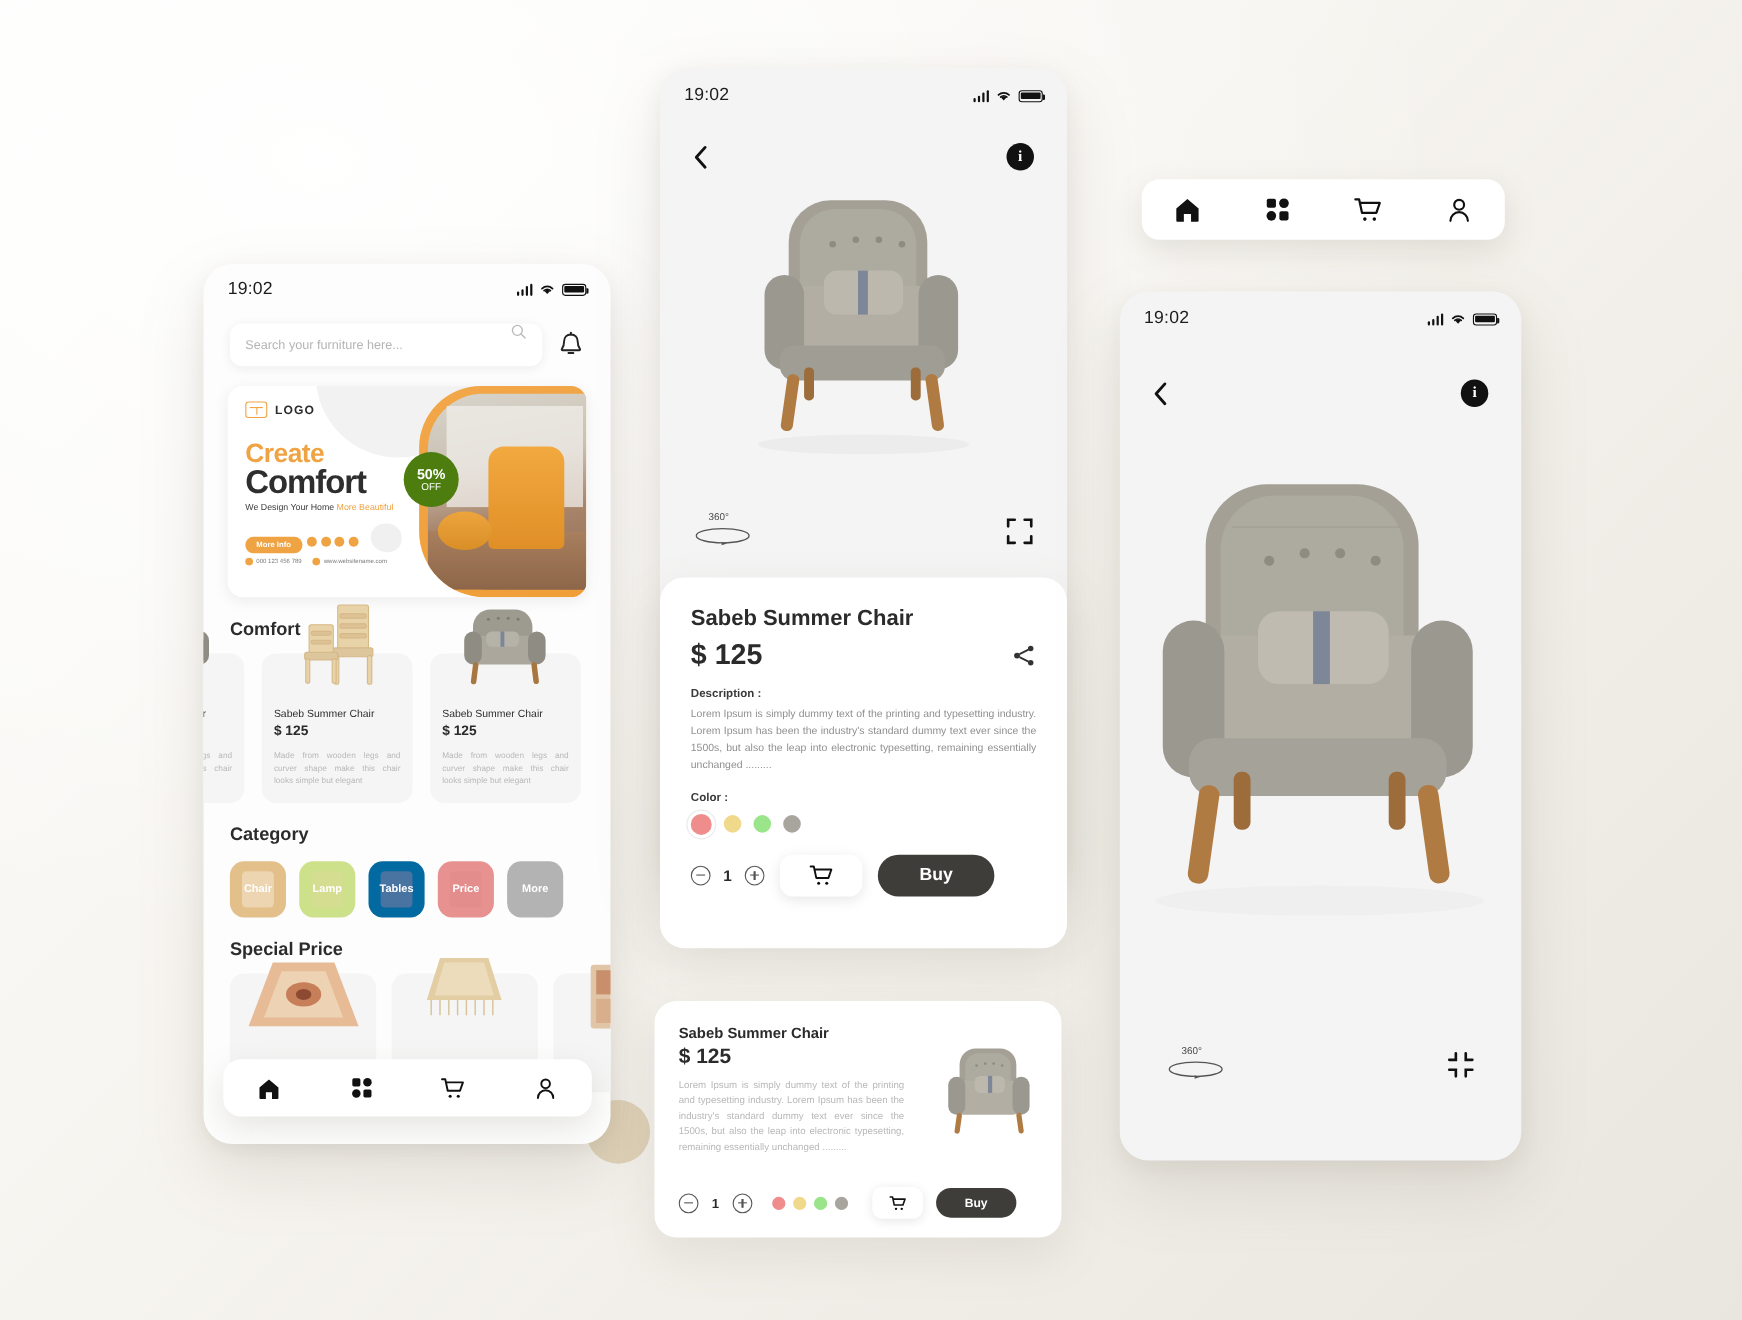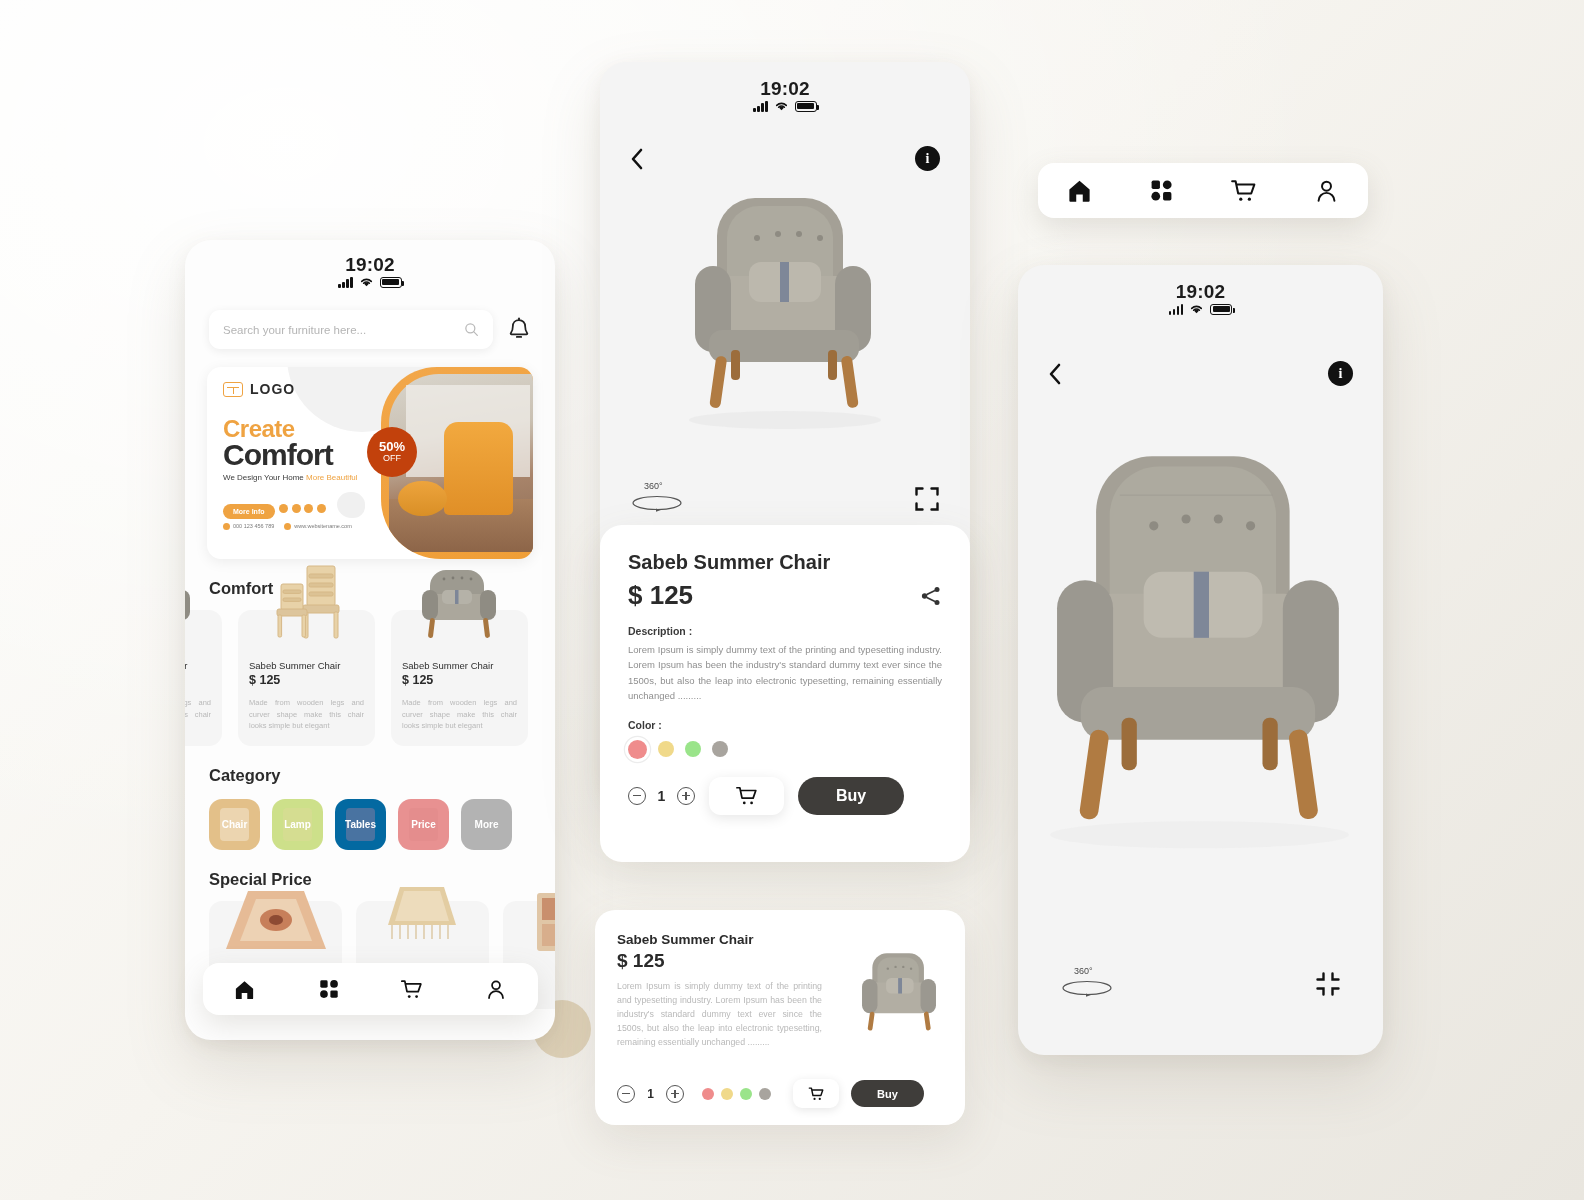--- a/index.html
+++ b/index.html
@@ -26,40 +26,39 @@
   .phone {
     position:absolute;
     background:#f4f4f4;
     border-radius:26px;
     overflow:hidden;
     box-shadow: 0 26px 60px rgba(140,130,110,.18), 0 6px 18px rgba(140,130,110,.10);
   }
   .statusbar {
     display:flex; align-items:center; justify-content:space-between;
     padding:0 22px;
-    font-size:19px; font-weight:bold; color:#1c1c1c;
+    font-size:16px; font-weight:normal; color:#1c1c1c;
     letter-spacing:.2px;
-    flex-direction:column;
   }
   .status-icons { display:flex; align-items:center; gap:6px; }
   .sig { display:flex; align-items:flex-end; gap:1.5px; height:11px; }
   .sig i { width:2.5px; background:#111; border-radius:1px; display:block; }
   .sig i:nth-child(1){height:4px}.sig i:nth-child(2){height:6px}
   .sig i:nth-child(3){height:8.5px}.sig i:nth-child(4){height:11px}
   .batt { width:22px; height:11px; border:1.6px solid #111; border-radius:3px; position:relative; }
   .batt::before{content:"";position:absolute;inset:1.4px;background:#111;border-radius:1px;}
   .batt::after{content:"";position:absolute;right:-3.4px;top:3px;width:2px;height:5px;background:#111;border-radius:0 1px 1px 0;}
 
   
   #phone-home { left:185px; top:240px; width:370px; height:800px; background:#fdfdfd; }
   .search-row { display:flex; align-items:center; gap:14px; padding:0 24px; margin-top:22px; }
   .search-box {
     flex:1; height:39px; background:#fff; border-radius:11px;
     box-shadow:0 2px 10px rgba(0,0,0,.07);
-    display:flex; align-items:center; padding:0 14px; gap:8px;
+    display:flex; padding:0 14px; gap:8px;
   }
   .search-box input {
     border:0; outline:0; flex:1; font-size:11.5px; color:#9a9a9a;
     font-family:"Liberation Sans",sans-serif; background:transparent;
   }
   .search-box input::placeholder { color:#b5b5b5; }
   .bell { width:24px; height:26px; flex:0 0 auto; }
 
   .banner {
     margin:18px 22px 0; height:192px; border-radius:14px; position:relative;
@@ -98,36 +97,36 @@
     background:rgba(240,238,233,.75);
   }
   .banner-img .room-floor {
     position:absolute; left:0; bottom:0; width:100%; height:30%;
     background:linear-gradient(180deg,#a8805f,#8d6548);
   }
   .logo-row { position:absolute; left:16px; top:14px; display:flex; align-items:center; gap:7px; }
   .logo-mark { width:20px; height:15px; border:1.6px solid #efa342; border-radius:3px; position:relative; }
   .logo-mark::after{content:"";position:absolute;left:3px;right:3px;top:4px;height:1.4px;background:#efa342;}
   .logo-mark::before{content:"";position:absolute;left:8.5px;top:4px;bottom:2px;width:1.4px;background:#efa342;}
-  .logo-text { font-size:14px; font-weight:bold; letter-spacing:1px; color:#2c2c2c; }
+  .logo-text { font-size:11px; font-weight:bold; letter-spacing:1px; color:#2c2c2c; }
   .banner-h1 { position:absolute; left:16px; top:50px; font-size:24px; font-weight:bold; color:#efa342; line-height:1; letter-spacing:-.5px;}
   .banner-h2 { position:absolute; left:16px; top:73px; font-size:30px; font-weight:bold; color:#2e2e2e; line-height:1; letter-spacing:-1px;}
   .banner-sub { position:absolute; left:16px; top:106px; font-size:8px; color:#3b3b3b; }
   .banner-sub b { color:#efa342; font-weight:normal; }
   .more-info {
     position:absolute; left:16px; top:137px; background:#efa342; color:#fff;
     font-size:7px; font-weight:bold; padding:4px 10px; border-radius:9px;
   }
   .socials { position:absolute; left:72px; top:137px; display:flex; gap:3.5px; }
   .socials span { width:9px; height:9px; border-radius:50%; background:#efa342; display:block; }
   .contact-row { position:absolute; left:16px; top:156px; display:flex; gap:10px; align-items:center; font-size:5.5px; color:#7b7b7b;}
   .contact-row .dot { width:7px;height:7px;border-radius:50%;background:#efa342;display:inline-block;margin-right:3px;vertical-align:middle;}
   .badge50 {
     position:absolute; left:160px; top:60px; width:50px; height:50px; border-radius:50%;
-    background:#c2410c; color:#fff; display:flex; flex-direction:column;
+    background:#4d7c0f; color:#fff; display:flex; flex-direction:column;
     align-items:center; justify-content:center; line-height:1.05;
   }
   .badge50 .b1 { font-size:13px; font-weight:bold;}
   .badge50 .b2 { font-size:9px;}
 
   .sec-title { margin:20px 0 0 24px; font-size:16.5px; font-weight:bold; color:#2b2b2b; }
 
   .popular-scroll { display:flex; gap:16px; margin-top:12px; padding-left:-20px; }
   .pcard {
     width:137px; flex:0 0 137px; background:#f5f5f5; border-radius:13px;

